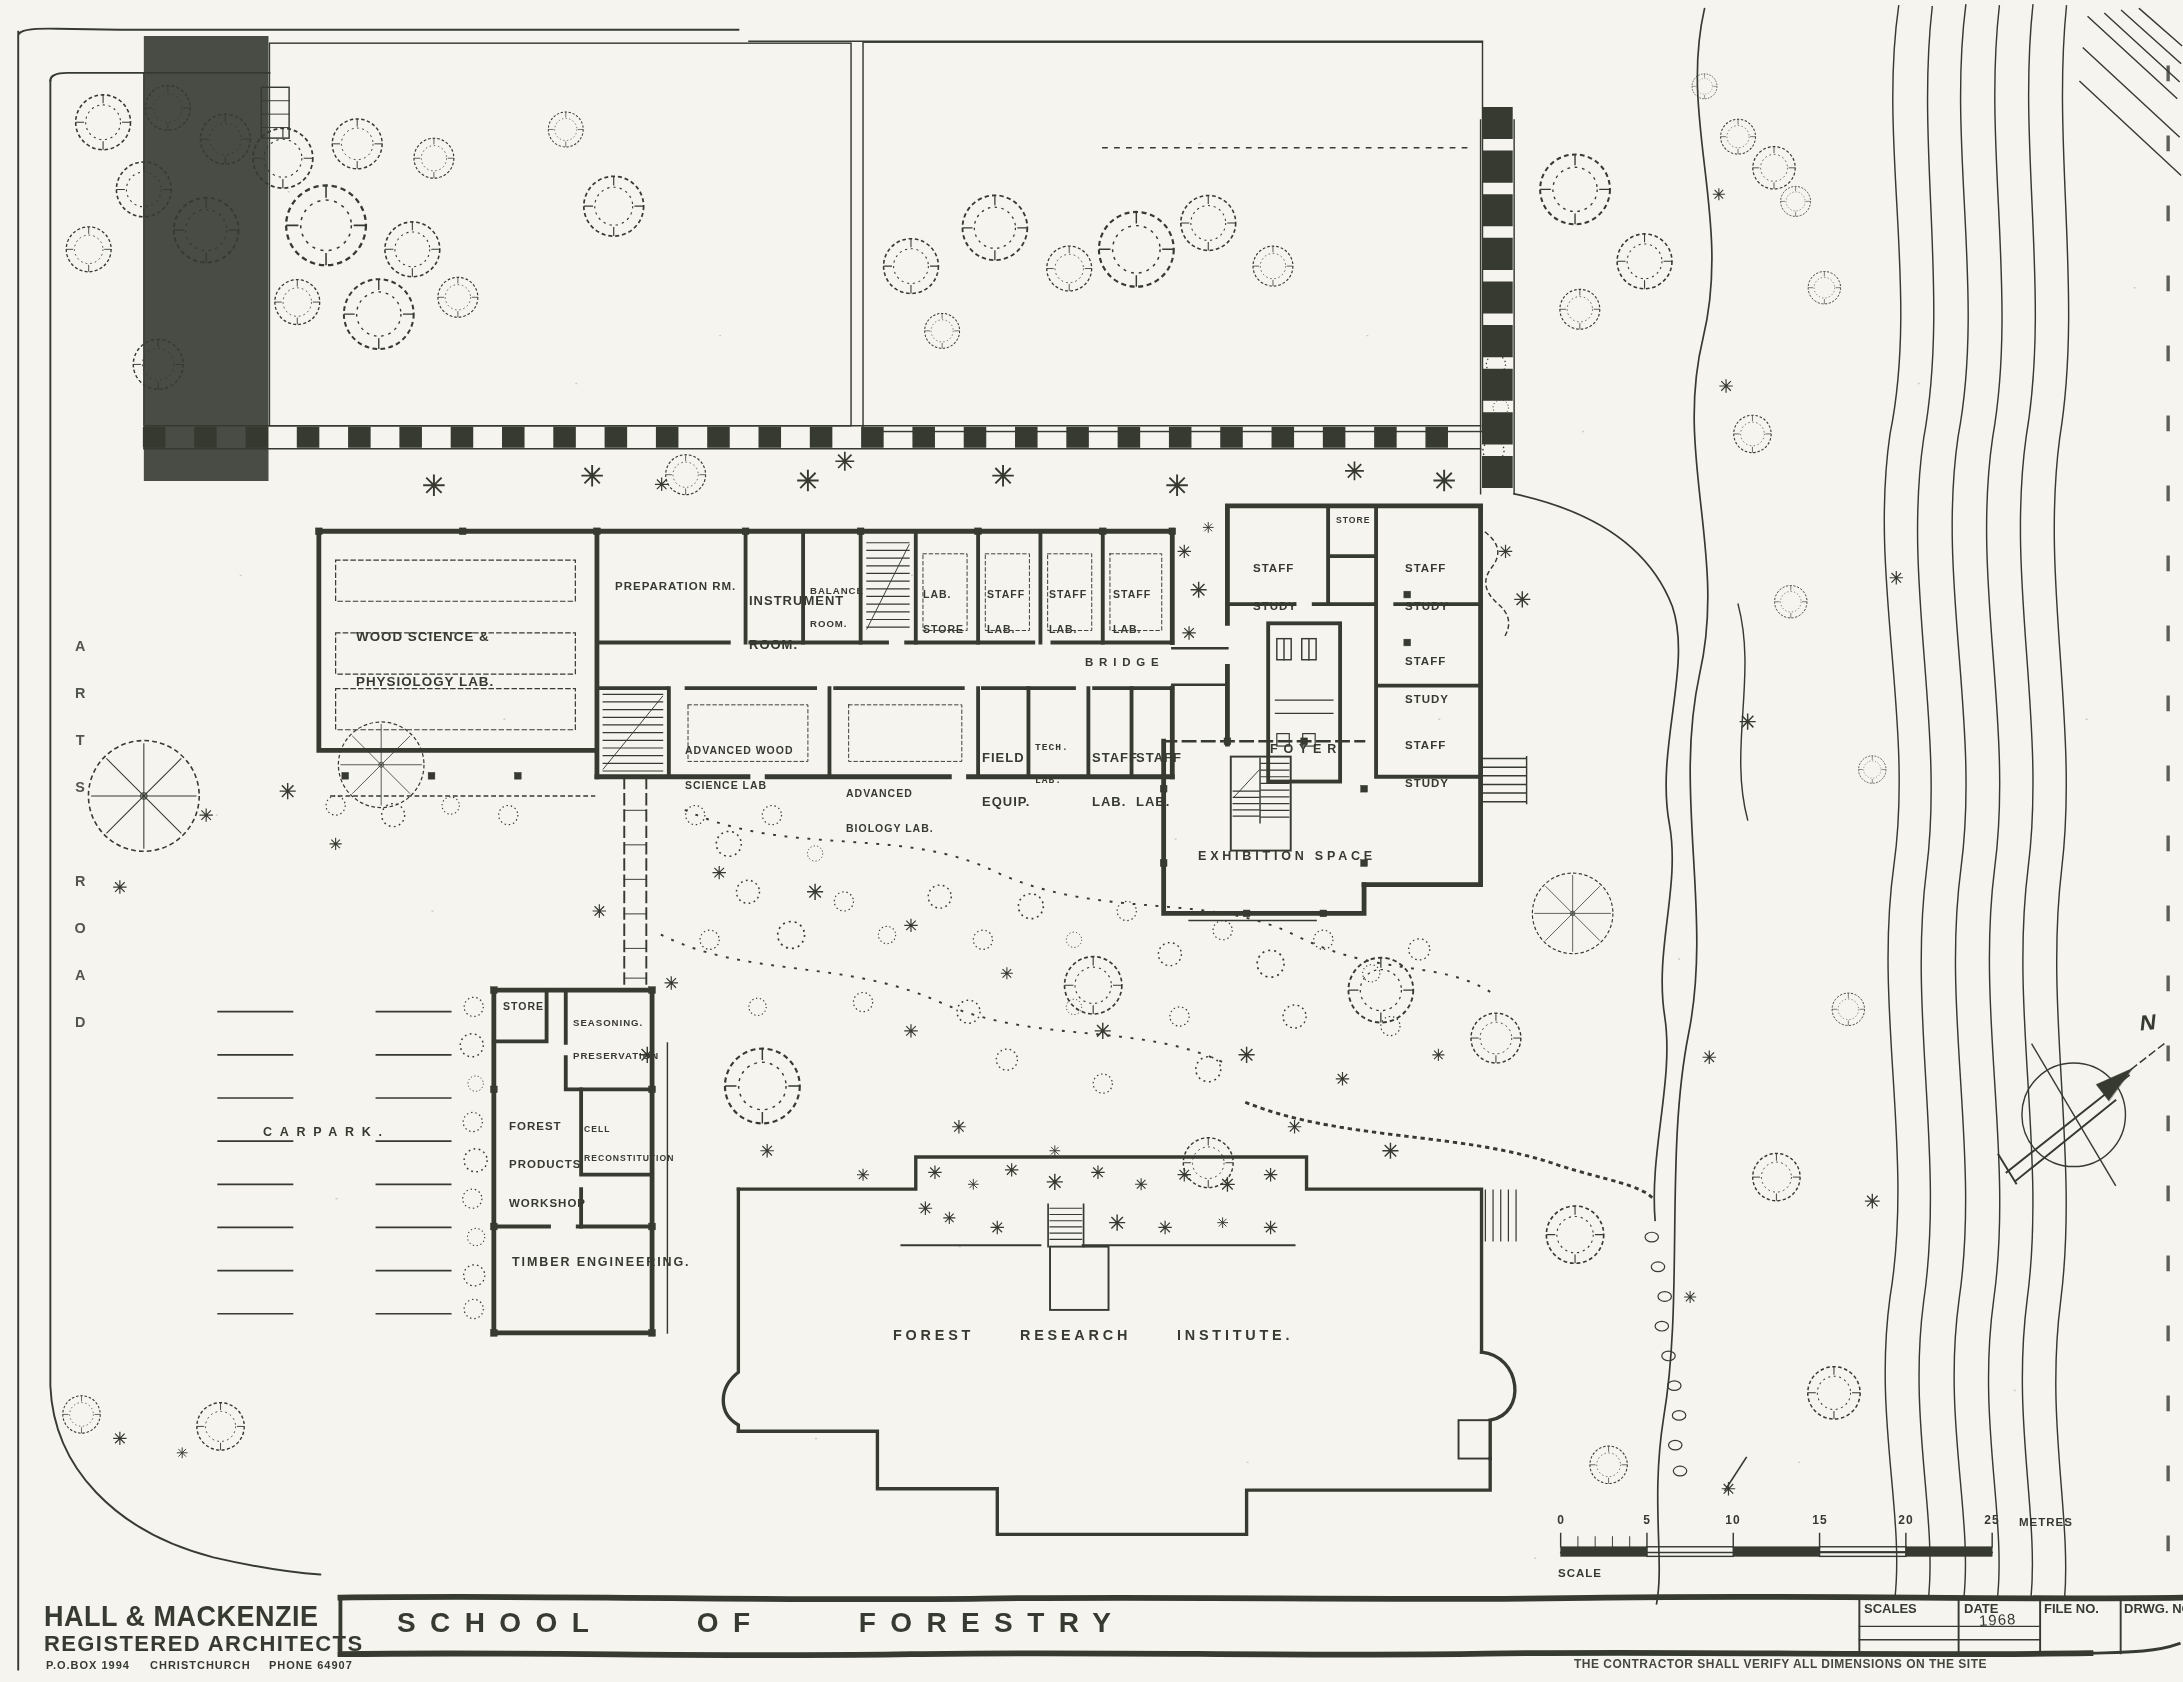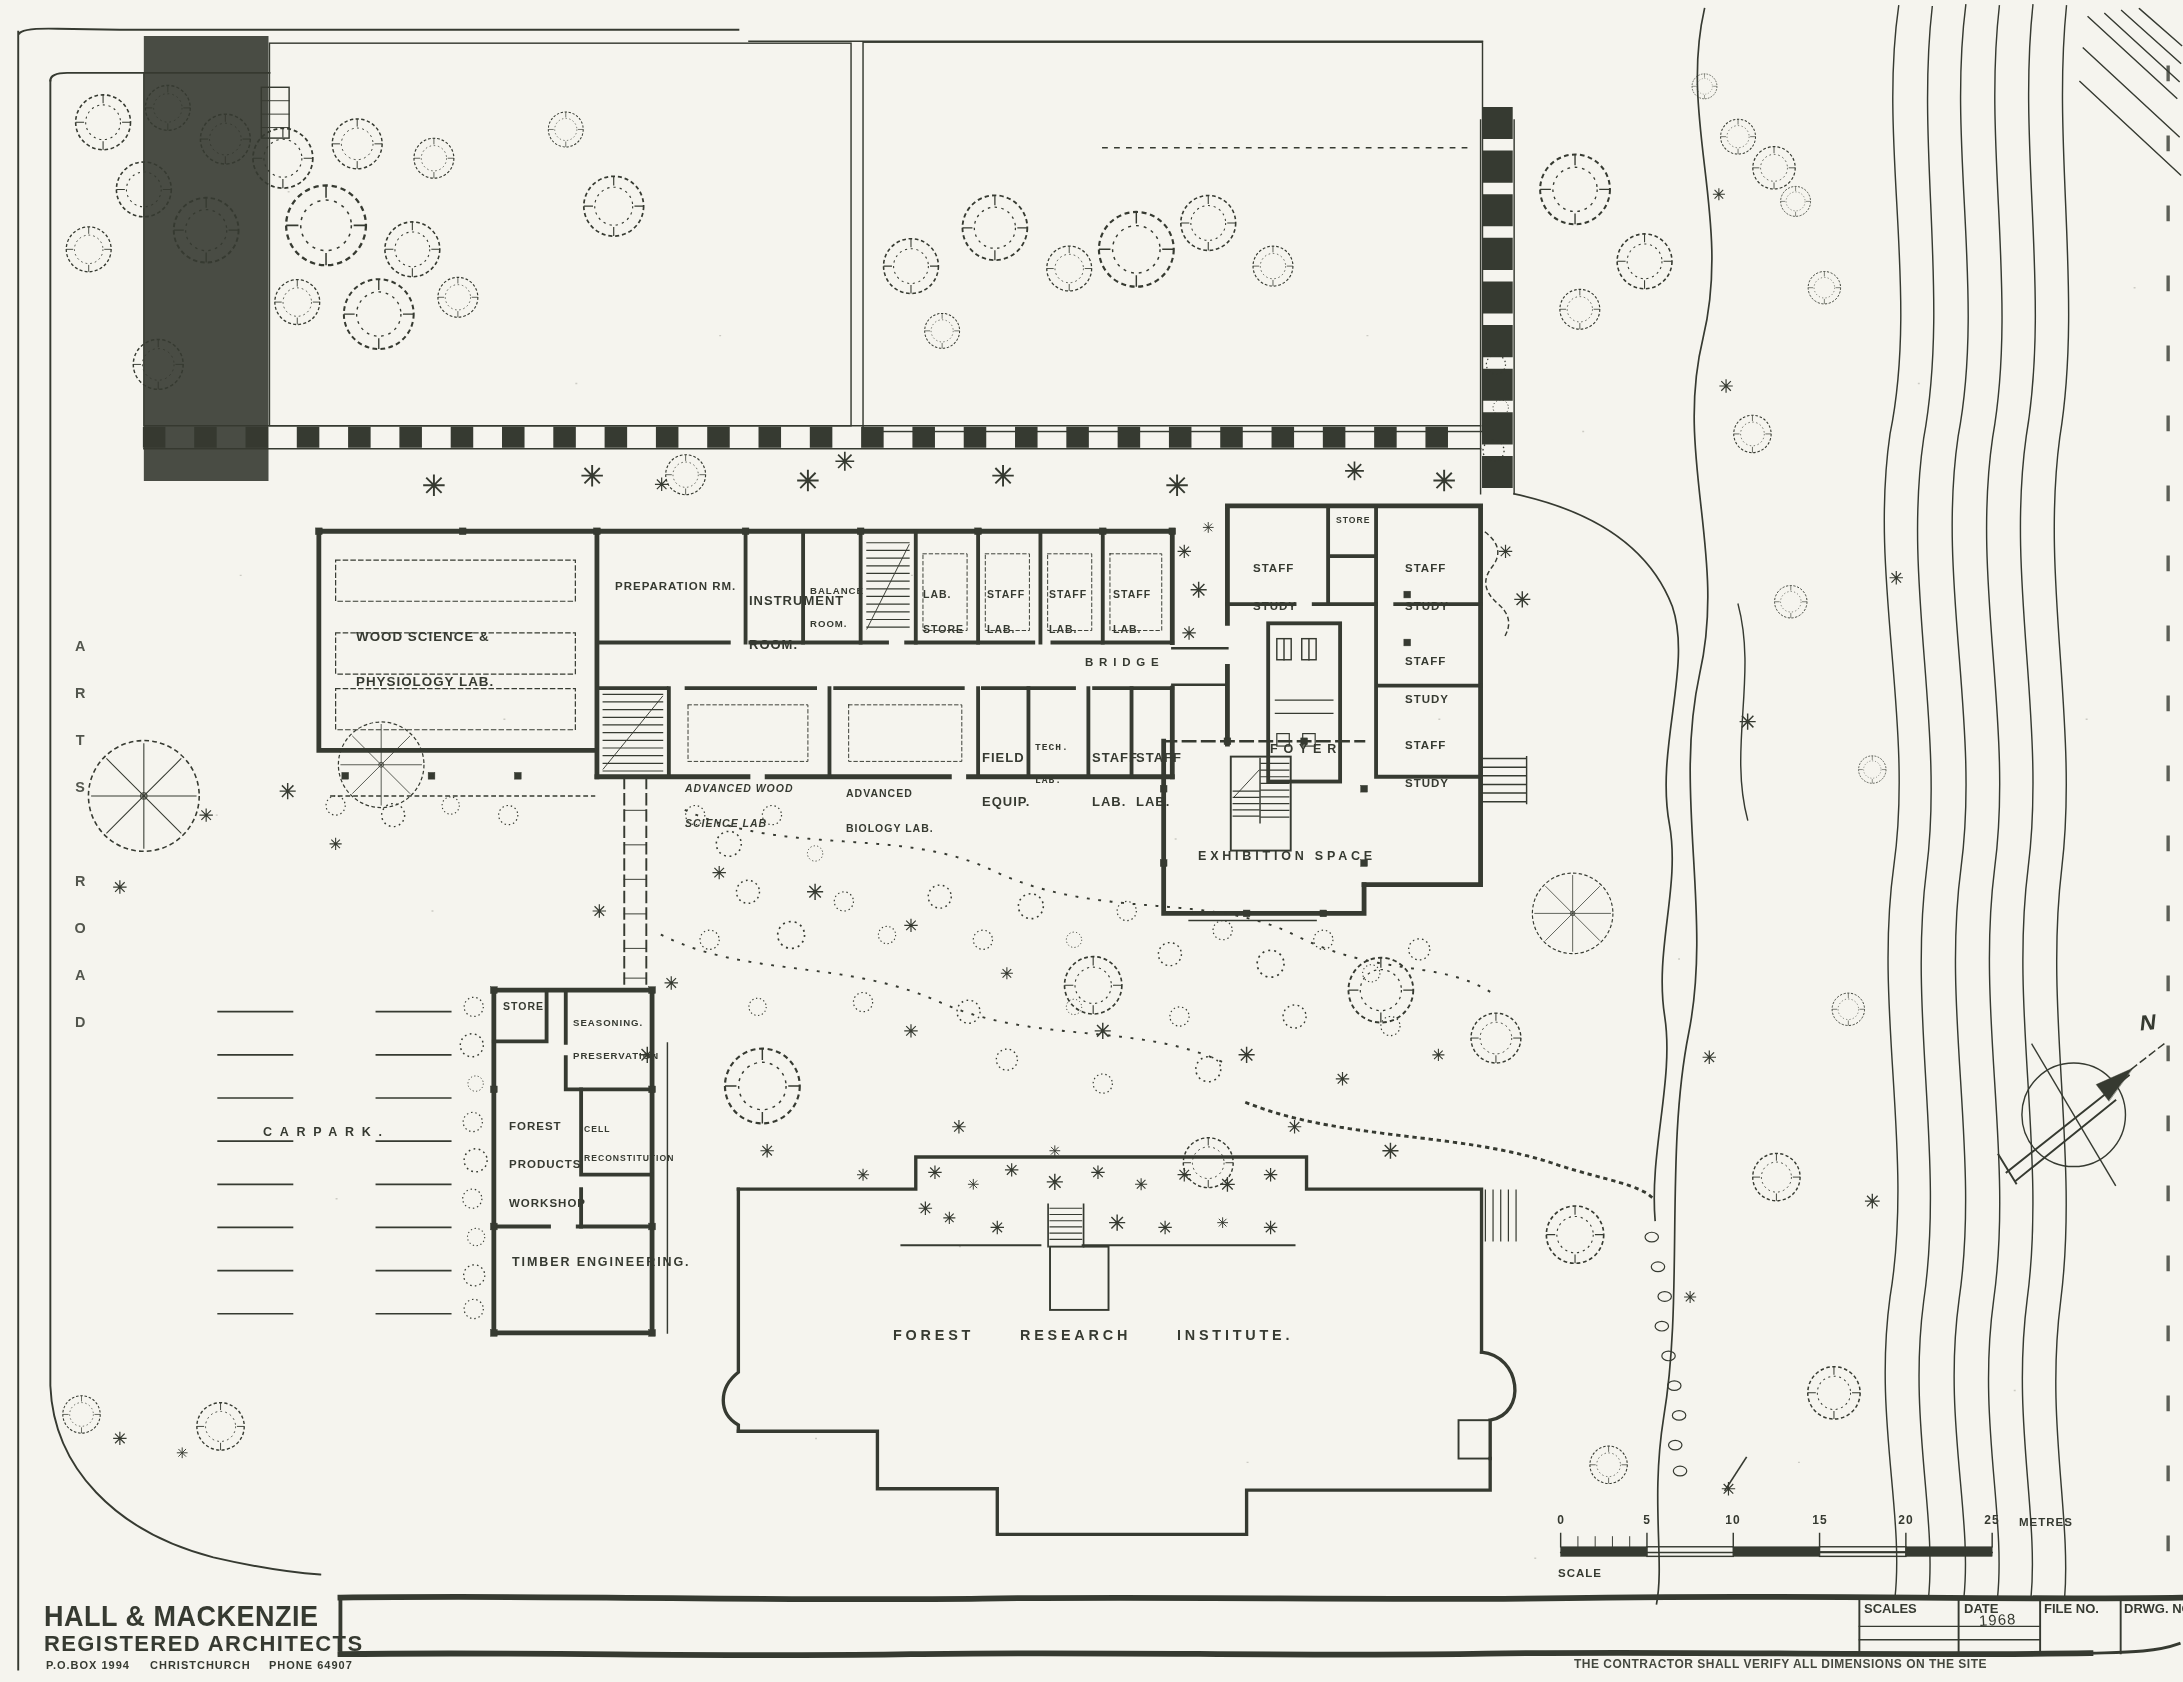--- a/index.html
+++ b/index.html
@@ -504,21 +504,21 @@
   <div>LAB.</div>
 </div>
 <div class="lb s19" style="left:1092px; top:722px;">
   <div>STAFF</div>
   <div>LAB.</div>
 </div>
 <div class="lb s19" style="left:1136px; top:722px;">
   <div>STAFF</div>
   <div>LAB.</div>
 </div>
-<div class="lb s22" style="left:685px; top:759px;font-style:italic;">
+<div class="lb s22" style="left:685px; top:721px;">
   <div><span></span>ADVANCED WOOD</div>
   <div>SCIENCE LAB</div>
 </div>
 <div class="lb s22" style="left:846px; top:764px;">
   <div>ADVANCED</div>
   <div>BIOLOGY LAB.</div>
 </div>
 
 <div class="lb s24" style="left:1253px; top:536px;">
   <div>STAFF</div>
@@ -569,20 +569,21 @@
 <div class="lb scale-num" style="left:1992px; top:1514px;">25</div>
 <div class="lb s24" style="left:2019px; top:1516px;">METRES</div>
 <div class="lb s24" style="left:1558px; top:1567px;">SCALE</div>
 
 <div class="lb arch-name" style="left:44px; top:1600px;">HALL &amp; MACKENZIE</div>
 <div class="lb arch-sub" style="left:44px; top:1632px;">REGISTERED ARCHITECTS</div>
 <div class="lb arch-small" style="left:46px; top:1659px;">P.O.BOX 1994</div>
 <div class="lb arch-small" style="left:150px; top:1659px;">CHRISTCHURCH</div>
 <div class="lb arch-small" style="left:269px; top:1659px;">PHONE 64907</div>
 
+<div class="lb title-main" style="left:397px; top:1607px;">SCHOOL OF FORESTRY</div>
 
 <div class="lb tb-head" style="left:1864px; top:1602px;">SCALES</div>
 <div class="lb tb-head" style="left:1964px; top:1602px;">DATE</div>
 <div class="lb date-val" style="left:1979px; top:1612px;">1968</div>
 <div class="lb tb-head" style="left:2044px; top:1602px;">FILE NO.</div>
 <div class="lb tb-head" style="left:2124px; top:1602px;">DRWG. NO.</div>
 <div class="lb note" style="left:1574px; top:1658px; width:604px; height:16.3px; overflow:hidden;">THE CONTRACTOR SHALL VERIFY ALL DIMENSIONS ON THE SITE</div>
 
 </div>
 

